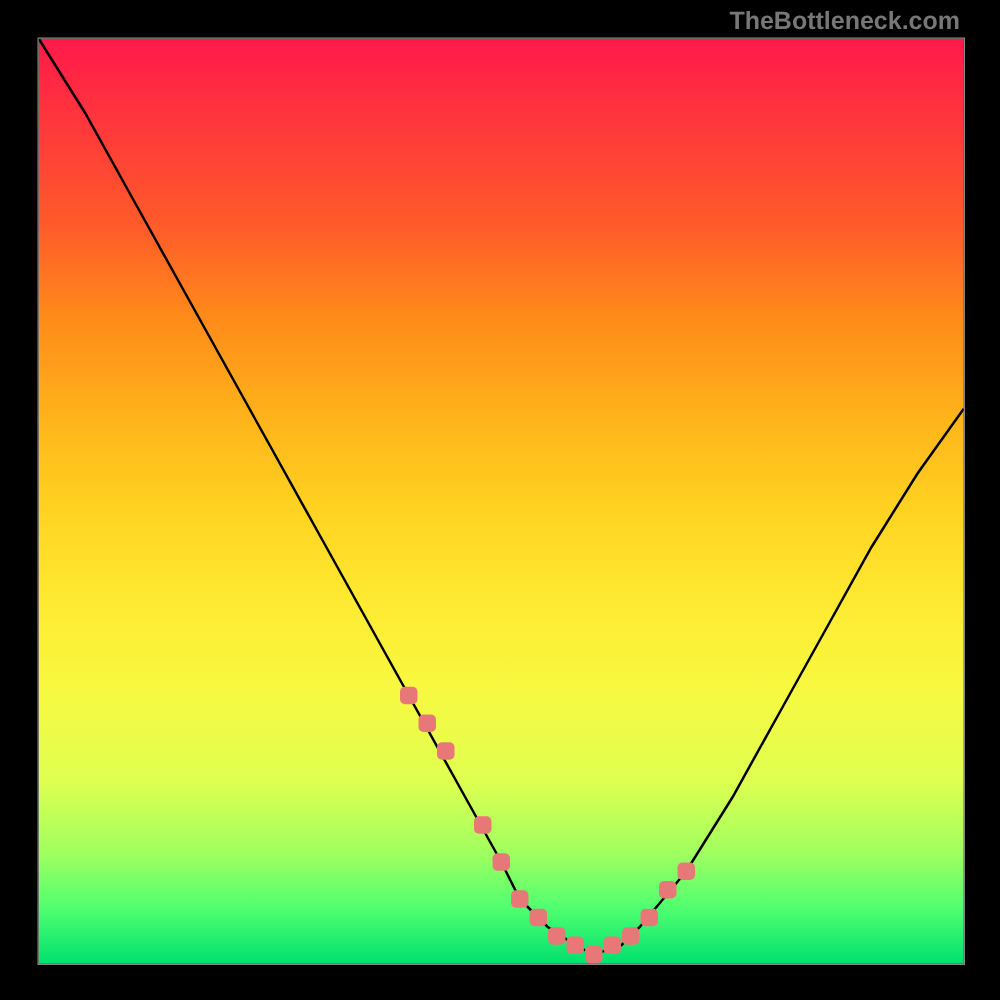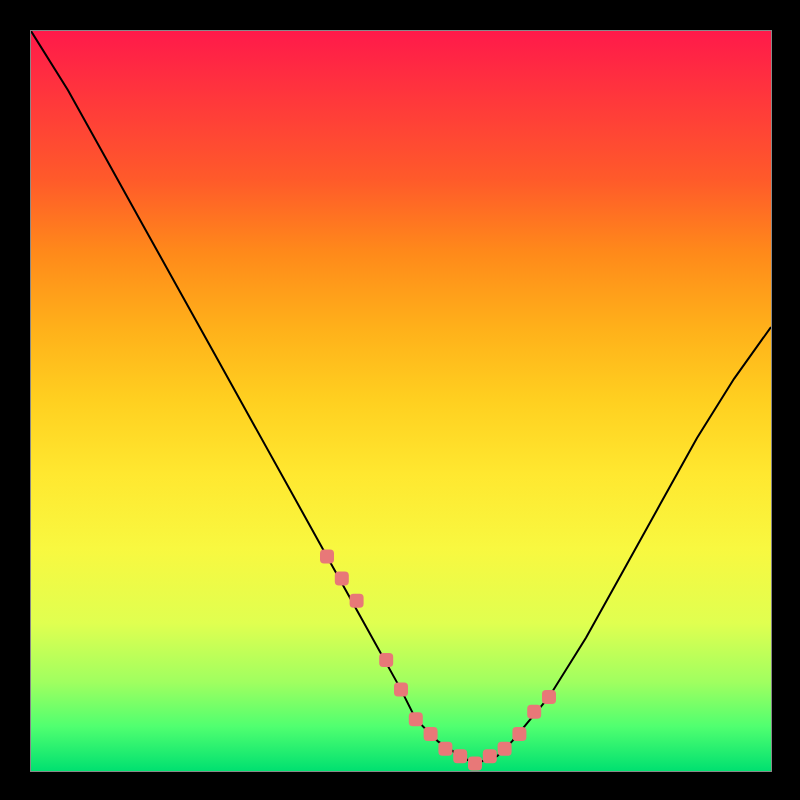--- a/index.html
+++ b/index.html
@@ -52,20 +52,21 @@
     left: 0;
     top: 0;
     width: 740px;
     height: 740px;
   }
 </style>
 </head>
 <body>
 
 <div class="chart-container">
+  <div class="watermark">TheBottleneck.com</div>
   <div class="plot-area">
     <svg class="curve" viewBox="0 0 740 740">
       <g>
         <path id="curve-path" fill="none" stroke="#000" stroke-width="2" d="M0.0 0.0 L37.0 59.2 L74.0 125.8 L111.0 192.4 L148.0 259.0 L185.0 325.6 L222.0 392.2 L259.0 458.8 L296.0 525.4 L333.0 592.0 L370.0 658.6 L384.8 688.2 L407.0 710.4 L429.2 725.2 L444.0 732.6 L466.2 725.2 L481.0 710.4 L518.0 666.0 L555.0 606.8 L592.0 540.2 L629.0 473.6 L666.0 407.0 L703.0 347.8 L740.0 296.0"></path>
       </g>
       <g id="markers-group">
           <rect x="289.0" y="518.4" width="14" height="14" rx="4" fill="#e87878"></rect>
           <rect x="303.8" y="540.6" width="14" height="14" rx="4" fill="#e87878"></rect>
           <rect x="318.6" y="562.8" width="14" height="14" rx="4" fill="#e87878"></rect>
           <rect x="348.2" y="622.0" width="14" height="14" rx="4" fill="#e87878"></rect>

